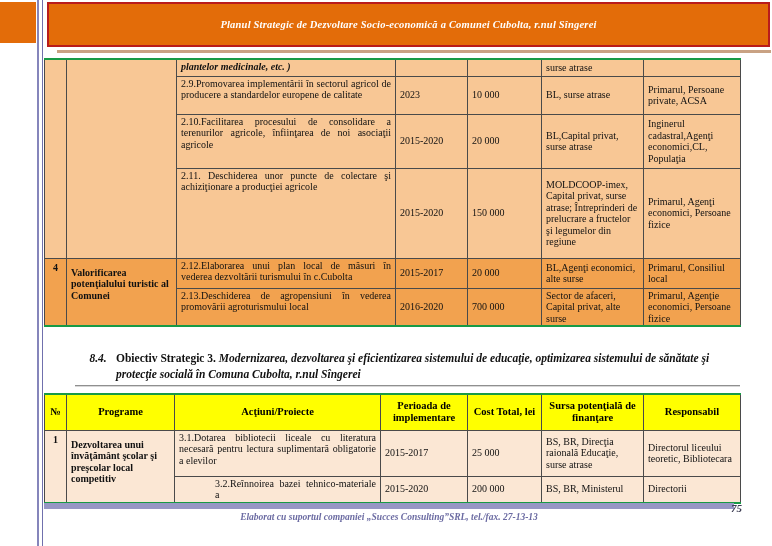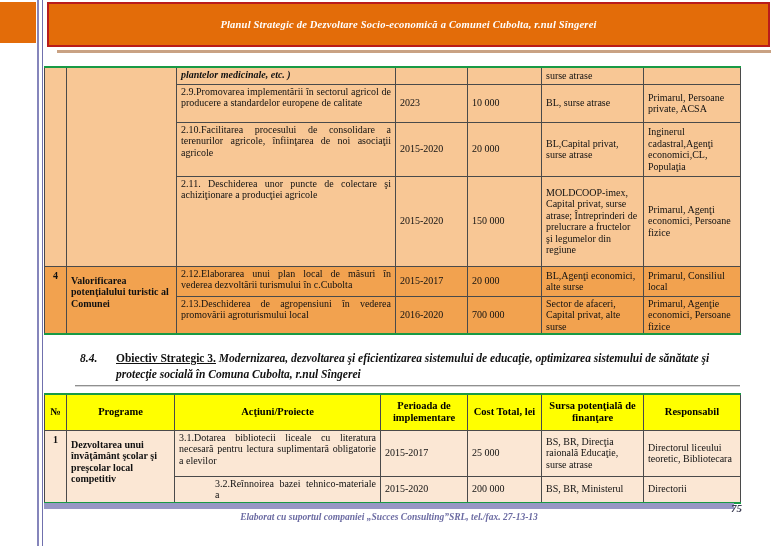--- a/index.html
+++ b/index.html
@@ -16,39 +16,39 @@
     border:2px solid #b91c1c;display:flex;align-items:center;justify-content:center;}
   .hdr-banner .t{color:#ffffff;font-weight:bold;font-style:italic;font-size:10.5px;letter-spacing:.2px;}
   .hdr-shadow{position:absolute;left:57px;top:50px;width:714px;height:3px;background:#c9a283;}
 
   
   table{border-collapse:collapse;table-layout:fixed;}
   .doc-table{position:absolute;left:44px;width:696px;border-left:1px solid #4a4a4a;border-right:1px solid #4a4a4a;
     border-top:2.5px solid #189a45;border-bottom:2.5px solid #189a45;}
   .doc-table td,.doc-table th{border:1px solid #4a4a4a;padding:1px 4px;font-size:10px;line-height:1.15;
     color:#111;overflow:hidden;vertical-align:middle;}
-  .t1{top:58px;margin-top:8px;}
+  .t1{top:58px;}
   .t2{top:393px;}
   .peach{background:#f8c795;}
   .orange{background:#f2a24f;}
   .cream{background:#fbe7d4;}
   .yellow{background:#ffff00;}
   td.action{text-align:justify;vertical-align:top;}
   td.center{text-align:left;}
   td.nr{text-align:center;font-weight:bold;vertical-align:top;padding-top:3px;}
   td.program{font-weight:bold;vertical-align:top;padding-top:8px;}
   td.italic{font-style:italic;font-weight:bold;}
   td.just-last{text-align-last:justify;padding-left:40px;}
   .t2 th{font-weight:bold;text-align:center;font-size:10.5px;vertical-align:middle;color:#000;}
 
   
   .heading{position:absolute;left:80px;top:351px;width:662px;display:flex;font-size:11.5px;
     font-weight:bold;color:#111;line-height:1.35;}
-  .heading .num{flex:0 0 36px;font-style:italic;}
-  .heading .lbl{font-style:normal;text-decoration:underline;}
+  .heading .num{flex:0 0 36px;font-style:italic;text-align:center;}
+  .heading .lbl{font-style:normal;}
   .heading .ttl{font-style:italic;}
   .heading-underline{position:absolute;left:75px;top:385px;width:665px;height:1px;background:#8f8f8f;
     border-bottom:1px solid #d8d8d8;}
 
   
   .footer-bar{position:absolute;left:44px;top:503px;width:690px;height:6px;background:#9797c5;}
   .page-number{position:absolute;left:731px;top:502px;width:34px;text-align:left;font-weight:bold;
     font-style:italic;font-size:11px;color:#3c3c52;}
   .footer-text{position:absolute;left:44px;top:512px;width:690px;text-align:center;font-style:italic;
     font-weight:bold;font-size:9.5px;color:#6b6ba2;}

